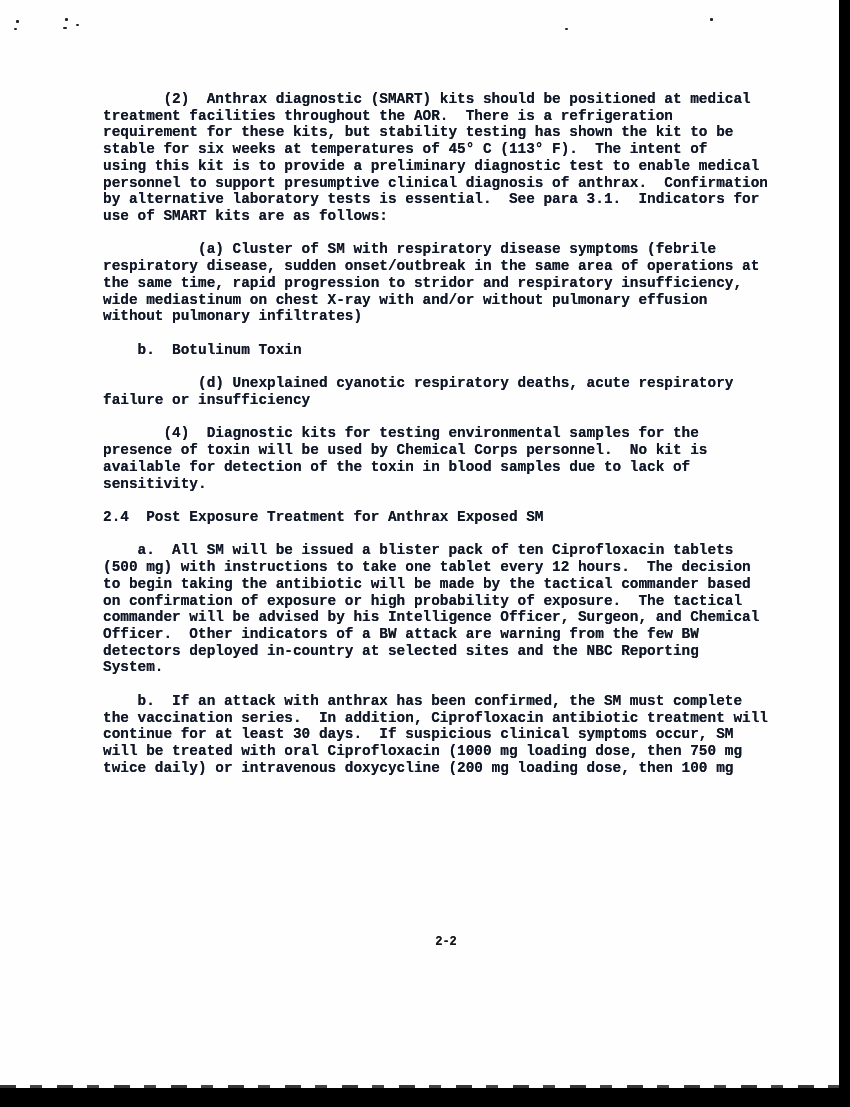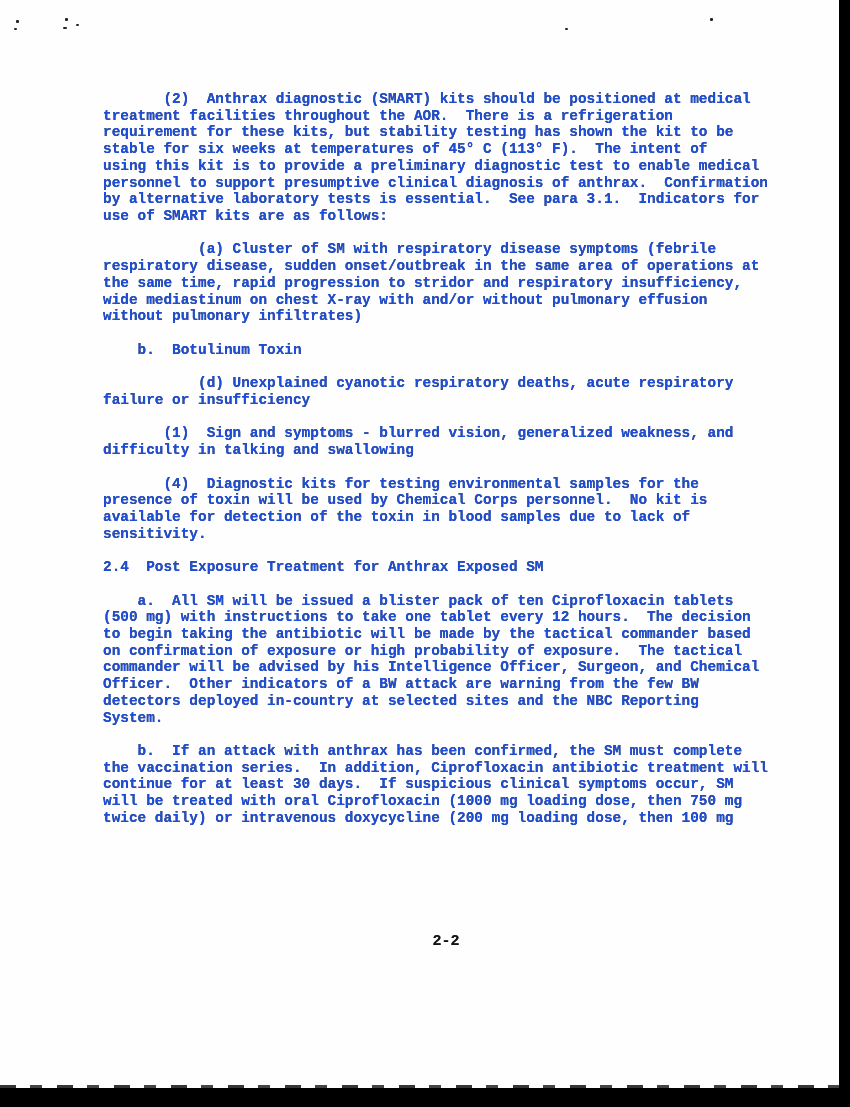--- a/index.html
+++ b/index.html
@@ -19,34 +19,34 @@
     position: absolute;
     left: 103px;
     top: 91px;
   }
   .para {
     margin: 0 0 16.72px 0;
     font-family: "Liberation Mono", "DejaVu Sans Mono", monospace;
     font-weight: 700;
     font-size: 14.4px;
     line-height: 16.72px;
-    color: #1d4ed8;
+    color: #0f172a;
     white-space: pre;
     text-shadow: 0 0 0.5px rgba(10,10,10,0.75);
   }
 
   .page-number {
     position: absolute;
     left: 103px;
     top: 934px;
     width: 686px;
     text-align: center;
     font-family: "Liberation Mono", "DejaVu Sans Mono", monospace;
     font-weight: 700;
-    font-size: 15px;
+    font-size: 12px;
     line-height: 16.72px;
     color: #161616;
     text-shadow: 0 0 0.5px rgba(10,10,10,0.75);
   }
 
   
   .scan-edge-right {
     position: absolute;
     top: 0; right: 0;
     width: 11px; height: 1107px;
@@ -103,22 +103,20 @@
 by alternative laboratory tests is essential.  See para 3.1.  Indicators for
 use of SMART kits are as follows:</pre>
       <pre class="para">           (a) Cluster of SM with respiratory disease symptoms (febrile
 respiratory disease, sudden onset/outbreak in the same area of operations at
 the same time, rapid progression to stridor and respiratory insufficiency,
 wide mediastinum on chest X-ray with and/or without pulmonary effusion
 without pulmonary infiltrates)</pre>
       <pre class="para">    b.  Botulinum Toxin</pre>
       <pre class="para">           (d) Unexplained cyanotic respiratory deaths, acute respiratory
 failure or insufficiency</pre>
-      <pre class="para">       (1)  Sign and symptoms - blurred vision, generalized weakness, and
-difficulty in talking and swallowing</pre>
       <pre class="para">       (4)  Diagnostic kits for testing environmental samples for the
 presence of toxin will be used by Chemical Corps personnel.  No kit is
 available for detection of the toxin in blood samples due to lack of
 sensitivity.</pre>
       <pre class="para">2.4  Post Exposure Treatment for Anthrax Exposed SM</pre>
       <pre class="para">    a.  All SM will be issued a blister pack of ten Ciprofloxacin tablets
 (500 mg) with instructions to take one tablet every 12 hours.  The decision
 to begin taking the antibiotic will be made by the tactical commander based
 on confirmation of exposure or high probability of exposure.  The tactical
 commander will be advised by his Intelligence Officer, Surgeon, and Chemical

